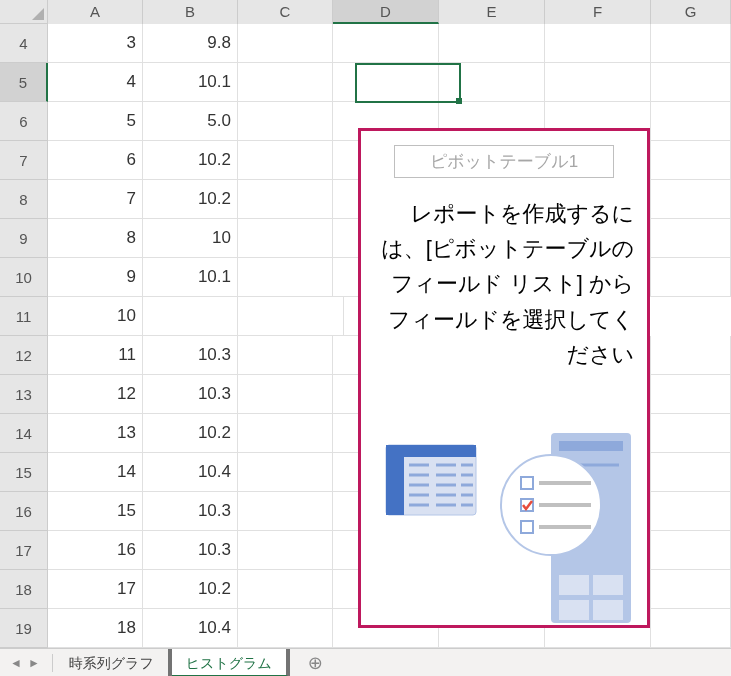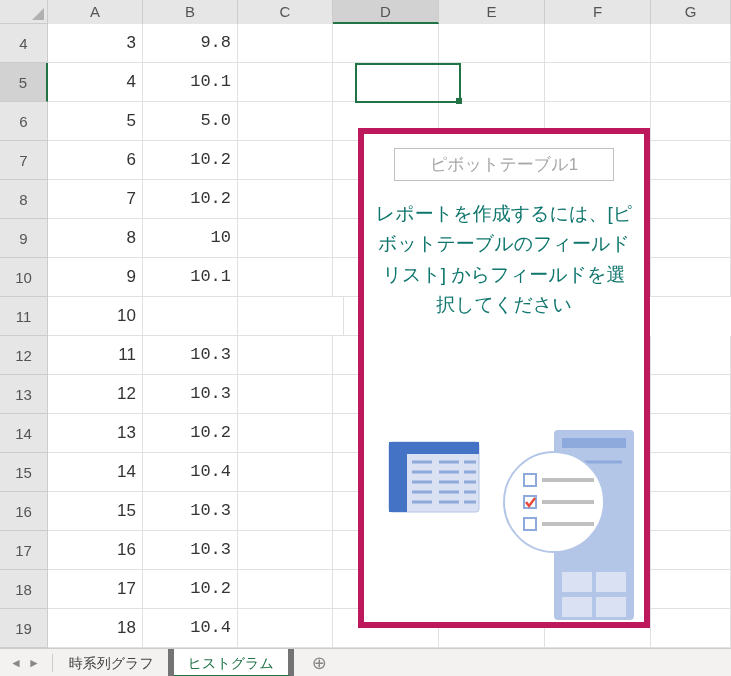--- a/index.html
+++ b/index.html
@@ -41,57 +41,57 @@
       width:48px; text-align:center; line-height:39px; background:#e6e6e6;
       border-right:1px solid #ccc; border-bottom:1px solid #ccc; color:#555;
     }
     .row-header.sel { background:#d2d2d2; border-right:2px solid #217346; }
     .cell {
       height:100%; border-right:1px solid #e0e0e0; border-bottom:1px solid #e0e0e0;
       text-align:right; padding:0 6px; line-height:38px; color:#333; font-size:17px;
       background:#fff;
     }
     .cell.colA { width:95px; }
-    .cell.colB { width:95px;font-family:Liberation Mono, monospace; }
+    .cell.colB { width:95px; }
     .cell.colC { width:95px; }
     .cell.colD { width:106px; }
     .cell.colE { width:106px; }
     .cell.colF { width:106px; }
     .cell.colG { width:80px; }
     .active-cell {
       position:absolute; border:2px solid #217346; background:transparent; pointer-events:none;
       left:355px; top:63px; width:106px; height:40px;
     }
     .active-cell .handle {
       position:absolute; right:-3px; bottom:-3px; width:6px; height:6px; background:#217346;
     }
     .pt-placeholder {
       position:absolute; left:358px; top:128px; width:292px; height:500px;
-      background:#fff; border:6px solid #be185d;
+      background:#fff; border:3px solid #be185d;
     }
     .pt-title {
       margin: 14px auto 18px auto; width: 220px; text-align:center;
       border:1px solid #bfbfbf; color:#a6a6a6; padding:4px 0; font-size:17px;
     }
     .pt-msg {
-      width:260px; margin:0 auto; text-align:center; color:#0f766e; font-size:19px; line-height:1.6;
+      width:260px; margin:0 auto; text-align:right; color:#000000; font-size:22px; line-height:1.6;
     }
     .pt-illustration {
       position:absolute; left:20px; bottom:0; width:260px; height:200px;
     }
     .sheet-tabs {
       position:absolute; left:0; bottom:0; width:100%; height:28px;
       background:#f3f2f1; border-top:1px solid #ccc; display:flex; align-items:center;
     }
     .tab-nav { display:flex; gap:6px; padding:0 10px; color:#888; }
     .tab-nav span { font-size:12px; }
     .tab-sep { width:1px; height:18px; background:#ccc; margin:0 2px; }
     .sheet-tab {
       padding:0 14px; height:28px; line-height:28px; font-size:14px;
-      border-right:6px solid #737373; color:#444; background:#f3f2f1; cursor:pointer;
+      border-right:4px solid #737373; color:#444; background:#f3f2f1; cursor:pointer;
     }
     .sheet-tab.active {
       background:#fff; color:#217346; border-bottom:2px solid #217346; font-weight:500;
     }
     .add-sheet { margin-left:18px; color:#888; font-size:18px; cursor:pointer; }
   </style>
 </head>
 <body>
 
 <div class="grid">

